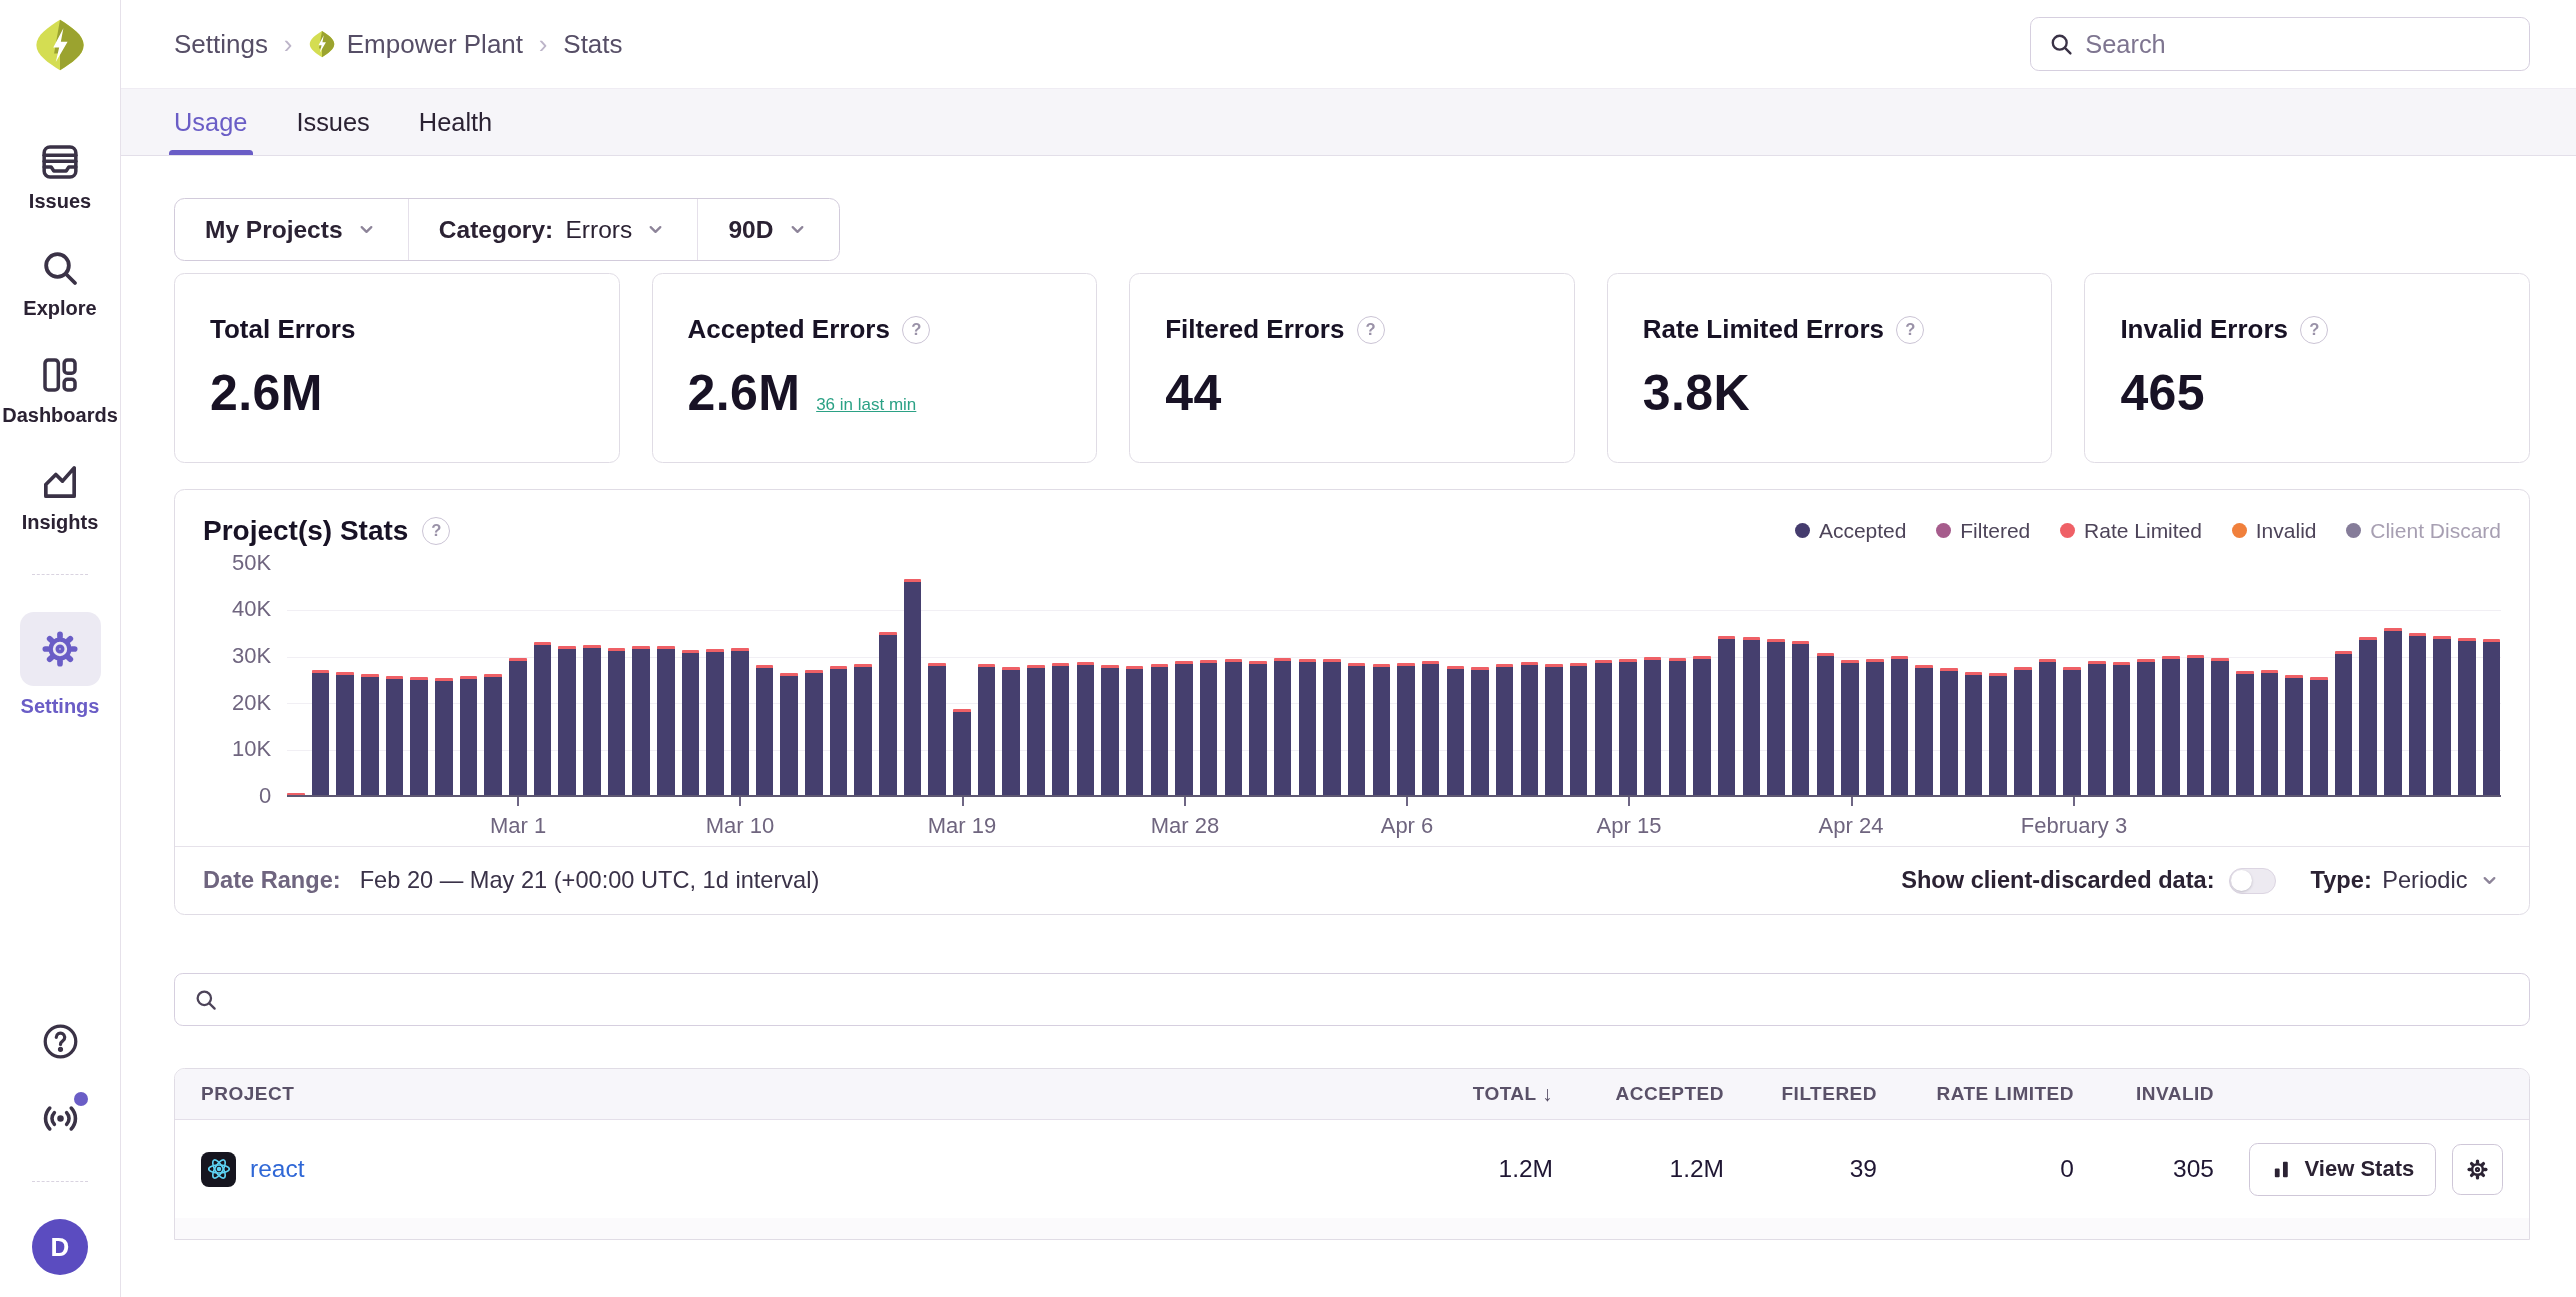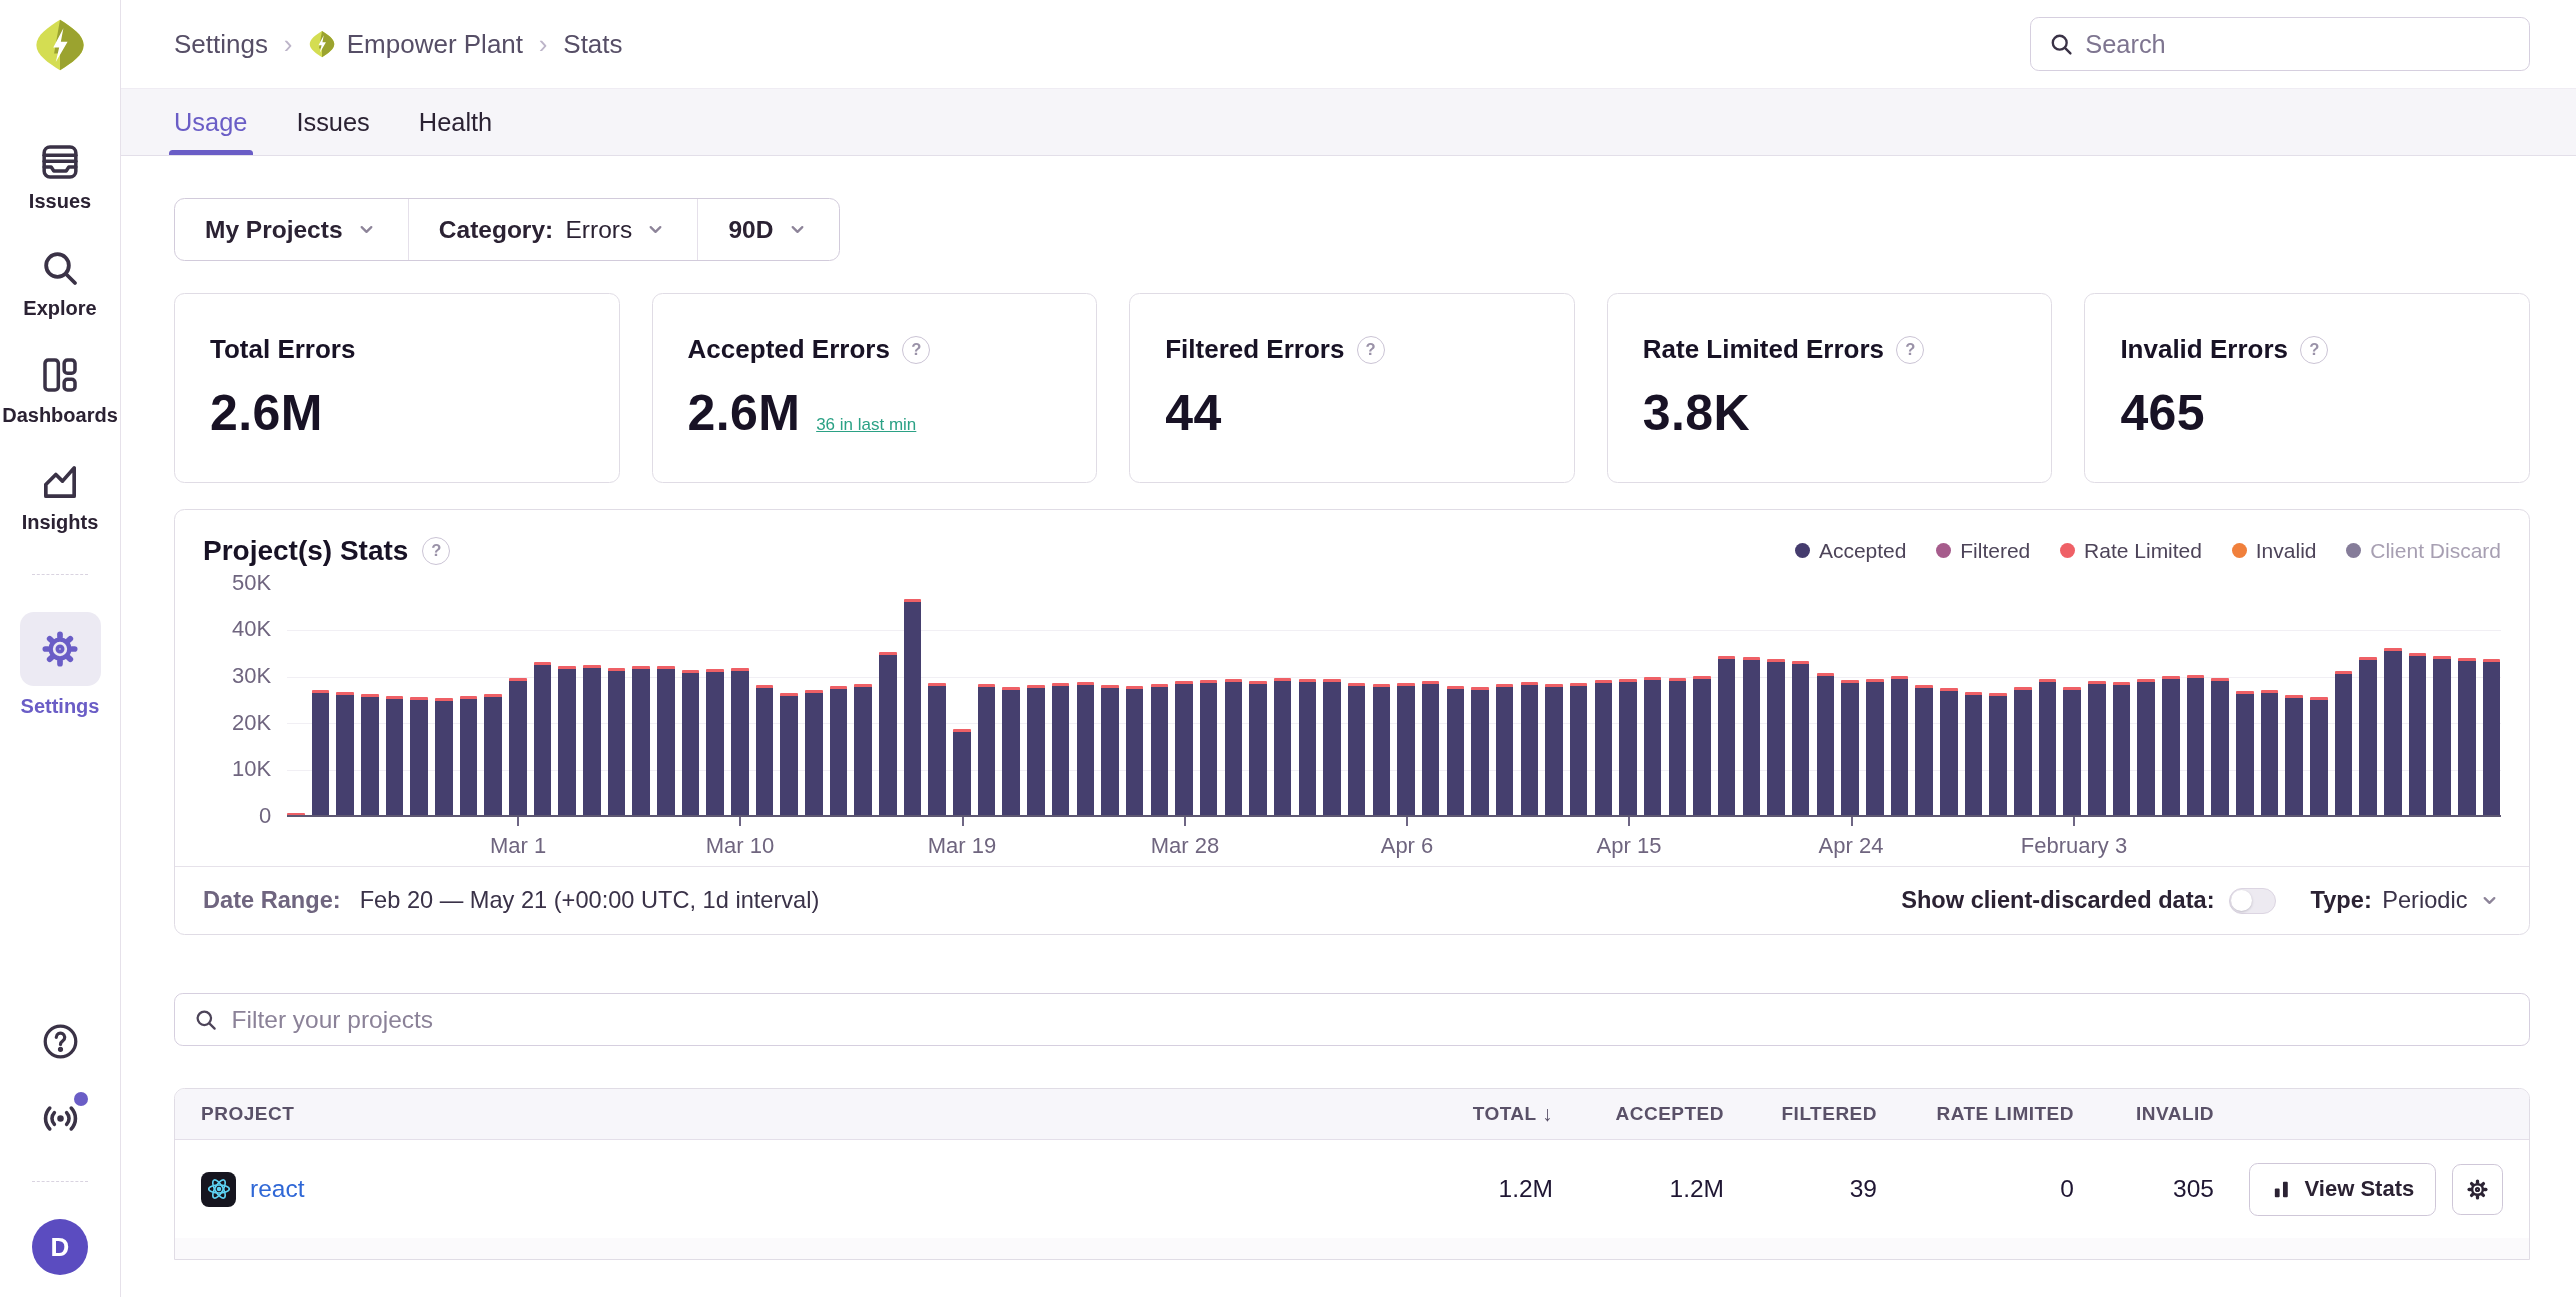--- a/index.html
+++ b/index.html
@@ -44,21 +44,21 @@
 
   
   .filterbar { display:inline-flex; align-items:center; height:63px; border:0.9px solid #d2cbdb; border-radius:10.5px; background:#fff; overflow:hidden; }
   .filterseg { display:flex; align-items:center; gap:12.3px; padding:0 30px; height:100%; cursor:pointer; font-size:24.5px; }
   .filterseg + .filterseg { border-left:0.9px solid #e5e0ea; }
   .filterseg b { font-weight:700; color:#2b2233; }
   .filterseg .val { color:#2b2233; font-weight:400; }
   .chev { width:23px; height:23px; color:#8d8499; }
 
   
-  .cards { display:flex; gap:32px; margin-top:32px; }
+  .cards { display:flex; gap:32px; margin-top:12px; }
   .card { flex:1; border:0.9px solid #e0dce5; border-radius:10.5px; padding:40px 35px; background:#fff; min-height:171px; }
   .card-title { display:flex; align-items:center; gap:12.3px; font-size:26px; font-weight:700; color:#181225; }
   .help { width:28px; height:28px; border:1.8px solid #cbc4d5; border-radius:50%; color:#9a92a8; font-size:16.6px; font-weight:700; display:inline-flex; align-items:center; justify-content:center; cursor:pointer; flex:0 0 auto; }
   .card-value-row { margin-top:19px; display:flex; align-items:baseline; gap:15.8px; }
   .card-value { font-size:50px; font-weight:600; color:#181225; letter-spacing:0.4px; }
   .card-note { font-size:17px; color:#2ba185; font-weight:500;text-decoration:underline; }
 
   
   .panel { border:0.9px solid #e0dce5; border-radius:10.5px; margin-top:26px; background:#fff; }
   .panel-head { display:flex; align-items:center; justify-content:space-between; padding:24.5px 28px 5.3px; }
@@ -800,21 +800,20 @@
                 </svg>
             </div>
           </div>
         </div>
       </div>
 
       <div class="proj-filter">
         <svg viewBox="0 0 24 24">
             <use href="#ic-search"></use>
           </svg>
-        <input type="text" placeholder="Filter your projects" style="">
       </div>
 
       <div class="table">
         <div class="t-grid t-head">
           <span class="th">PROJECT</span>
           <span class="th num">
             <span class="th-sort">
                 <span>TOTAL</span>
                 <span class="sort-arrow">↓</span>
               </span>

